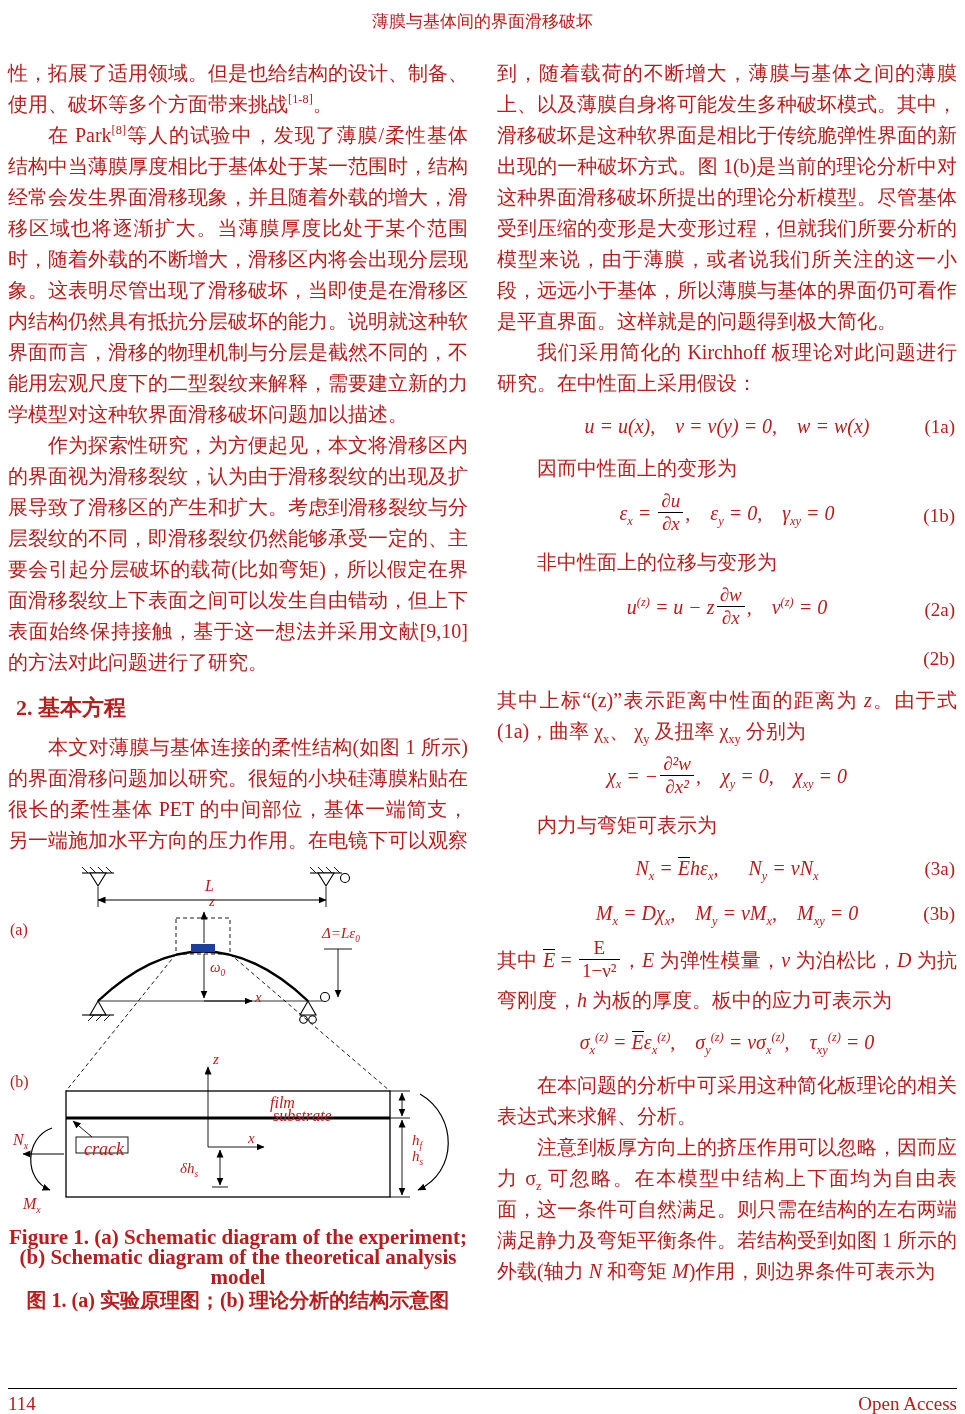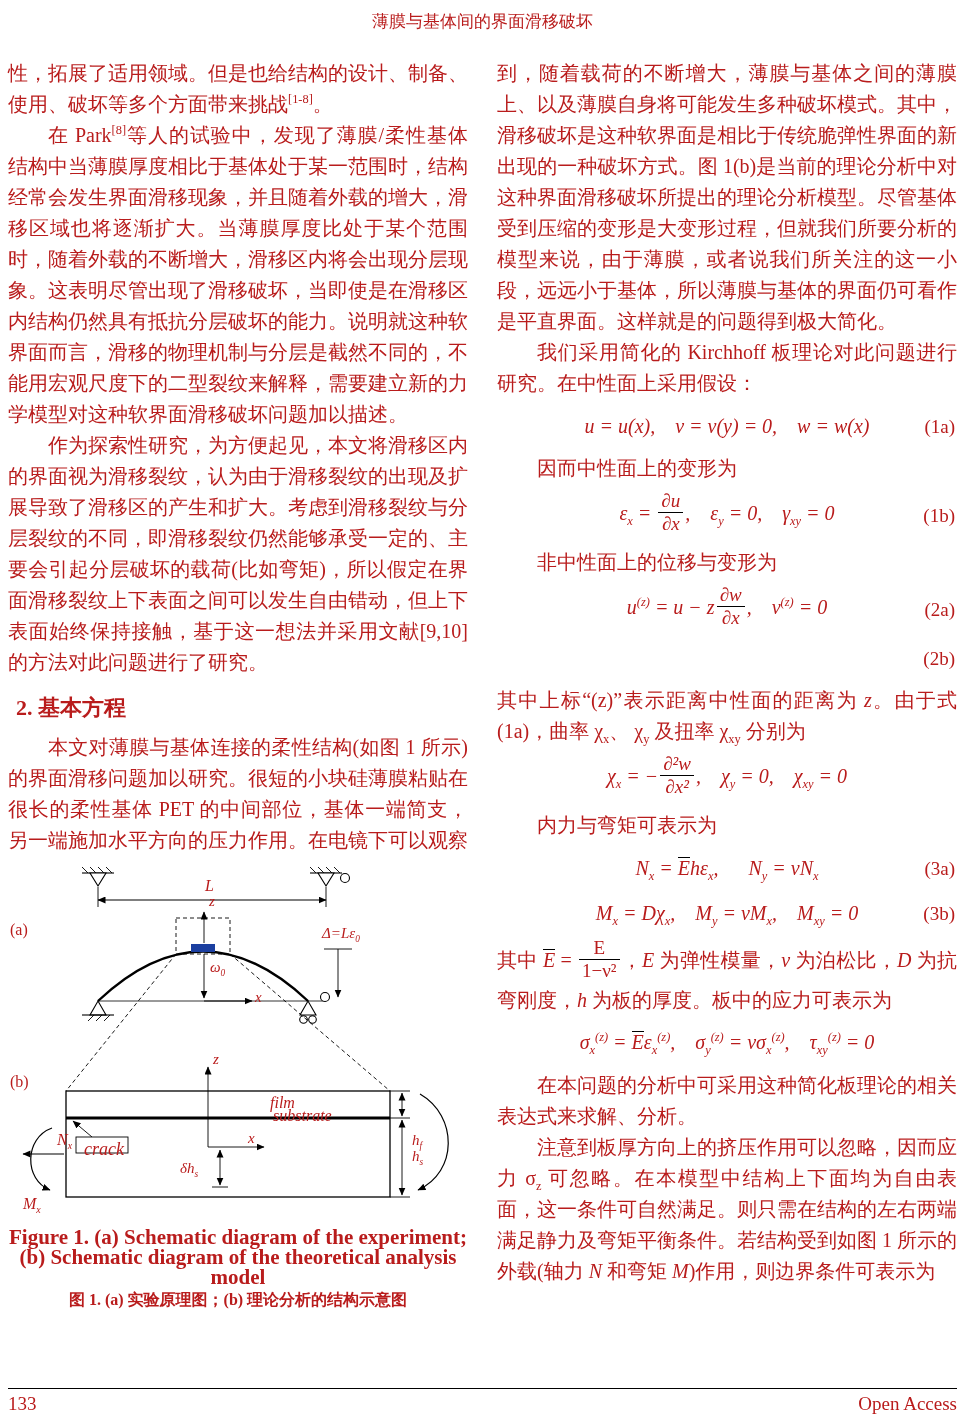--- a/index.html
+++ b/index.html
@@ -30,21 +30,21 @@
   
   .figure { margin-top: 10px; }
   .fig-canvas { position: relative; width: 460px; height: 352px; }
   .fig-canvas svg { display: block; }
   .fig-label { position: absolute; font-style: italic; font-size: 15px; line-height: 1; white-space: nowrap; }
   .fig-label.plain { font-style: normal; }
   .fig-label.small { font-size: 18px; }
   .fig-label.big { font-size: 16px; }
   .fig-caption { margin-top: 9px; text-align: center; font-weight: bold; }
   .cap-en { font-size: 21px; line-height: 20px; }
-  .cap-cn { font-size: 16px; line-height: 22px; margin-top: 2px; }
+  .cap-cn { font-size: 20px; line-height: 22px; margin-top: 2px; }
   
   .footer {
     position: absolute; left: 8px; right: 8px; top: 1388px;
     border-top: 1.5px solid #000; padding-top: 4px;
     display: flex; justify-content: space-between; font-size: 19px;
   }
 </style>
 </head>
 <body>
 
@@ -155,21 +155,21 @@
           <span class="fig-label" style="left:202px; top:94px;">ω<sub>0</sub></span>
           <span class="fig-label" style="left:247px; top:124px;">x</span>
           <span class="fig-label" style="left:314px; top:60px;">Δ=Lε<sub>0</sub></span>
           <span class="fig-label plain big" style="left:2px; top:208px;">(b)</span>
           <span class="fig-label" style="left:205px; top:186px;">z</span>
           <span class="fig-label big" style="left:262px; top:229px;">film</span>
           <span class="fig-label big" style="left:265px; top:242px;">substrate</span>
           <span class="fig-label small" style="left:76px; top:274px;">crack</span>
           <span class="fig-label" style="left:240px; top:265px;">x</span>
           <span class="fig-label" style="left:172px; top:295px;">δh<sub>s</sub></span>
-          <span class="fig-label big" style="left:5px; top:266px;margin-left:44px;">N<sub>x</sub></span>
+          <span class="fig-label big" style="left:5px; top:266px;">N<sub>x</sub></span>
           <span class="fig-label big" style="left:15px; top:330px;">M<sub>x</sub></span>
           <span class="fig-label" style="left:404px; top:228px;margin-top:39px;">h<sub>f</sub></span>
           <span class="fig-label" style="left:404px; top:283px;">h<sub>s</sub></span>
         </div>
 
         <figcaption class="fig-caption">
           <div class="cap-en">Figure 1. (a) Schematic diagram of the experiment; (b) Schematic diagram of the theoretical analysis model</div>
           <div class="cap-cn">图 1. (a) 实验原理图；(b) 理论分析的结构示意图</div>
         </figcaption>
       </figure>
@@ -228,17 +228,17 @@
         <span class="eq-tag"></span>
       </div>
 
       <p>在本问题的分析中可采用这种简化板理论的相关表达式来求解、分析。</p>
       <p>注意到板厚方向上的挤压作用可以忽略，因而应力 σ<sub>z</sub> 可忽略。在本模型中结构上下面均为自由表面，这一条件可自然满足。则只需在结构的左右两端满足静力及弯矩平衡条件。若结构受到如图 1 所示的外载(轴力 <i>N</i> 和弯矩 <i>M</i>)作用，则边界条件可表示为</p>
     </div>
 
   </div>
 
   <div class="footer">
-    <span>133</span>
+    <span>114</span>
     <span>Open Access</span>
   </div>
 
 </div>
 
 </body></html>

